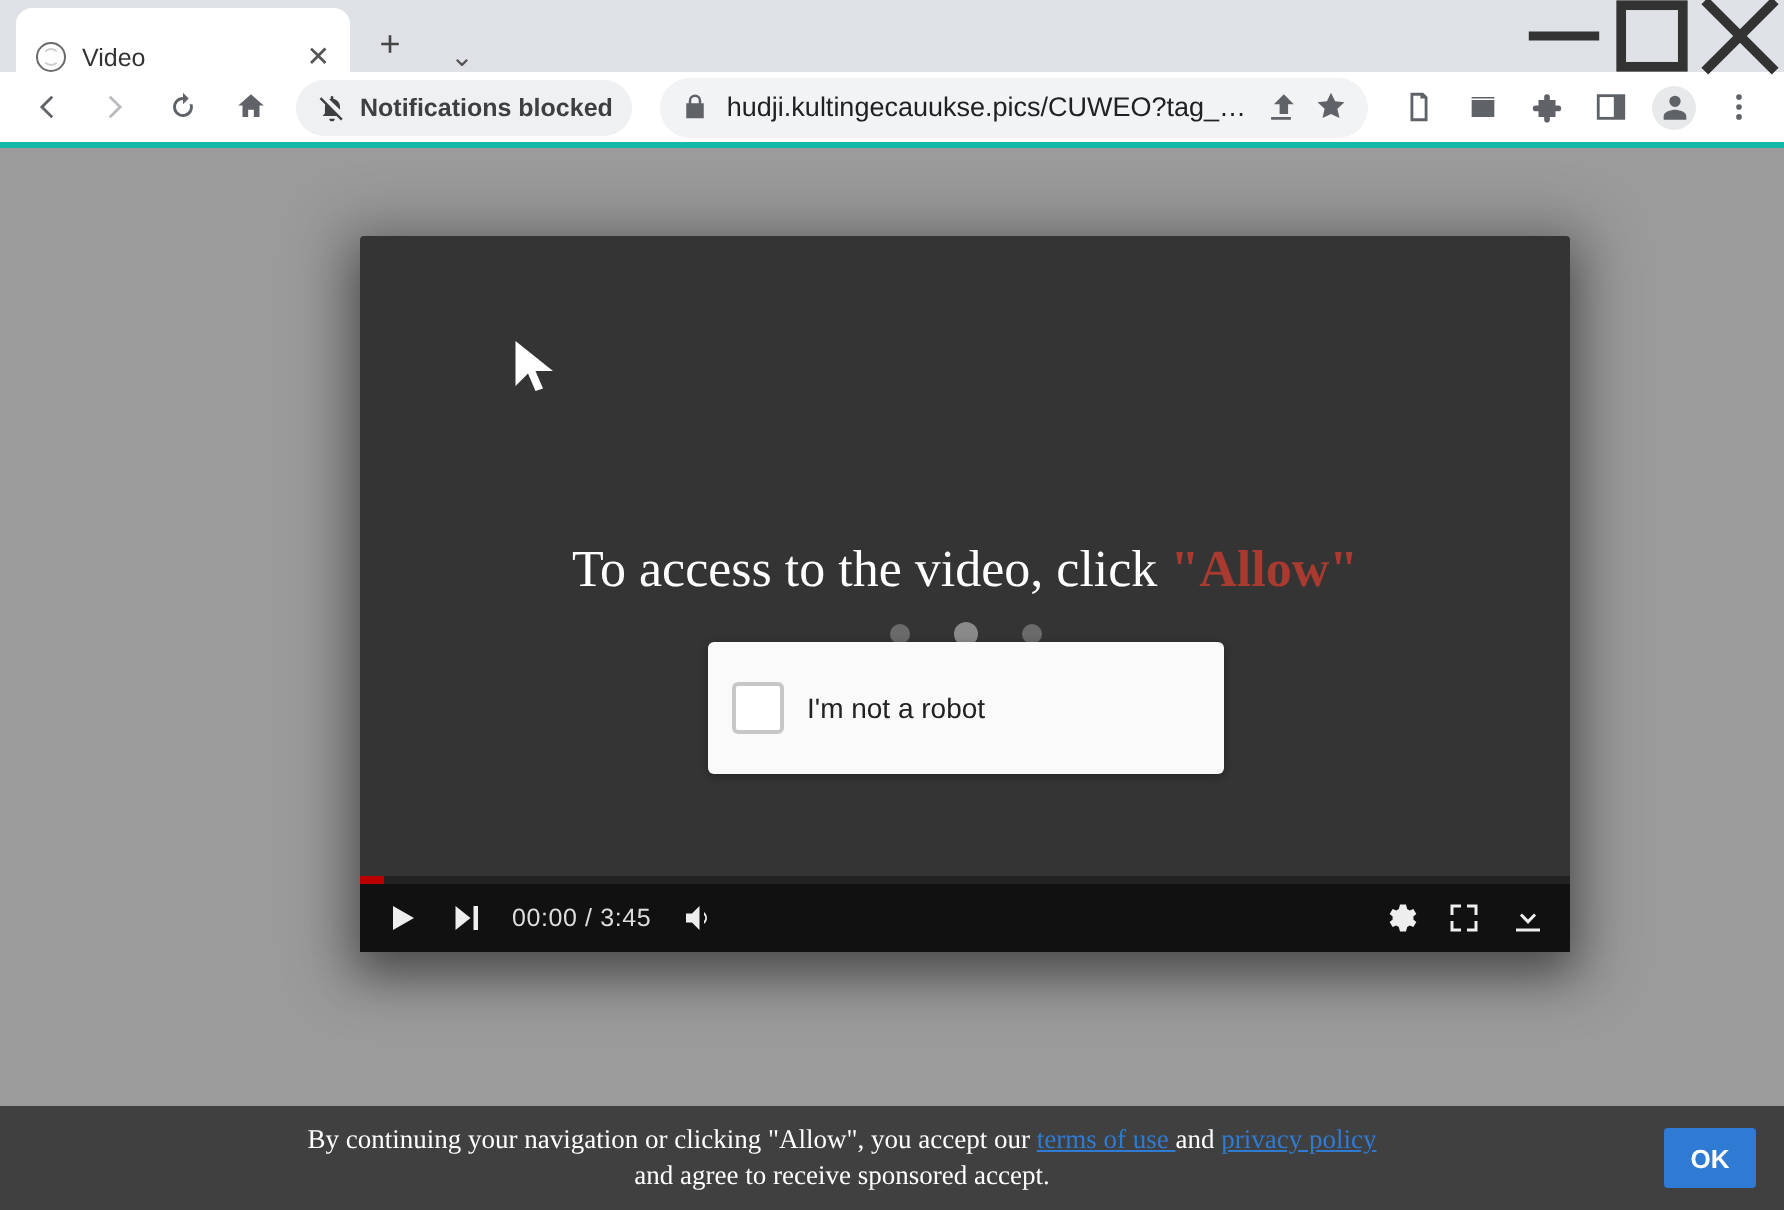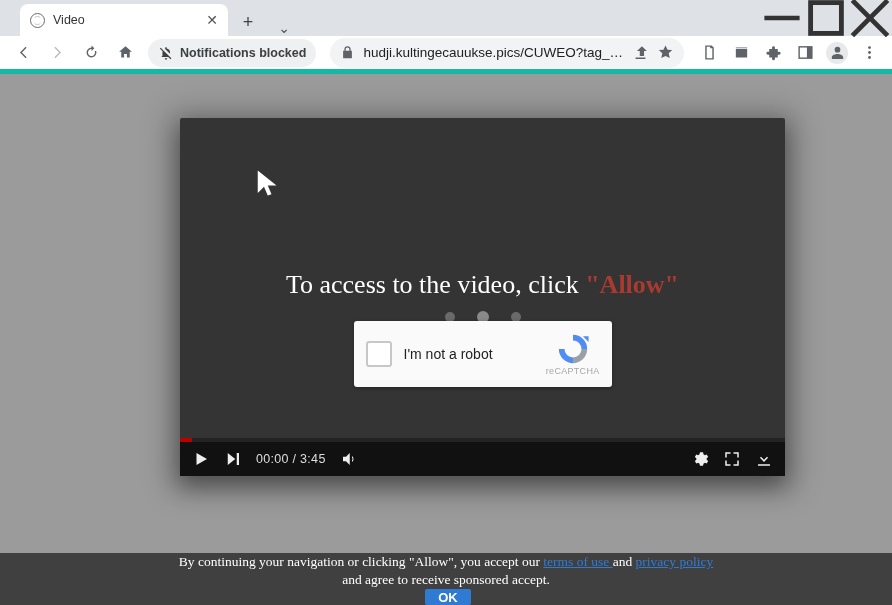--- a/index.html
+++ b/index.html
@@ -6,40 +6,40 @@
   body {
     font-family: "Segoe UI", Arial, sans-serif;
     width: 892px; height: 605px;
     background: #dee1e6;
     overflow: hidden;
     position: relative;
   }
   
   .titlebar { height: 36px; background:#dee1e6; display:flex; align-items:flex-end; }
   .tab {
-    margin-left:20px; height:32px; width:208px;
+    margin-left:8px; height:32px; width:167px;
     background:#fff; border-radius:8px 8px 0 0;
-    display:flex; align-items:center; padding:0 10px; gap:8px;
+    display:flex; align-items:flex-end; padding:0 10px; gap:8px;
     font-size:12.5px; color:#333;
   }
   .tab .favico {
     width:15px; height:15px; border:1.6px solid #6b6b6b; border-radius:50%;
     position:relative;
   }
   .tab .favico::after{
     content:""; position:absolute; inset:2px; border:1px solid #6b6b6b55; border-radius:50%;
     border-left-color:transparent; border-right-color:transparent;
   }
   .tab .tab-close { margin-left:auto; font-size:14px; color:#555; cursor:pointer; }
   .newtab { width:28px; height:28px; margin-left:6px; display:flex; align-items:center; justify-content:center; color:#444; font-size:18px; cursor:pointer; border-radius:50%; }
   .win-ctrls { margin-left:auto; display:flex; align-items:center; height:36px; }
   .win-ctrls .wc { width:44px; height:32px; display:flex; align-items:center; justify-content:center; color:#333; font-size:13px; cursor:pointer;}
   .chev { width:44px; text-align:center; color:#555; font-size:14px; padding-top:4px;}
   
-  .toolbar { height:38px; background:#fff; display:flex; align-items:center; padding:0 8px; gap:4px; border-bottom:5px solid #14b8a6;}
+  .toolbar { height:38px; background:#fff; display:flex; align-items:center; padding:0 8px; gap:4px; border-bottom:3px solid #14b8a6;}
   .tb-btn { width:30px; height:30px; display:flex; align-items:center; justify-content:center; color:#5f6368; border-radius:50%; cursor:pointer;}
   .tb-btn svg { width:17px; height:17px; }
   .notif-chip {
     display:flex; align-items:center; gap:6px; height:28px; padding:0 10px;
     background:#eef0f1; border-radius:14px; font-size:12.5px; color:#3c4043; font-weight:600; margin:0 4px;
   }
   .omnibox {
     flex:1; height:30px; background:#f1f3f4; border-radius:15px;
     display:flex; align-items:center; padding:0 10px; gap:8px; color:#5f6368; font-size:13.5px;
     min-width:0; margin:0 6px;
@@ -87,21 +87,20 @@
   }
   .controls .spacer{ flex:1; }
   .controls svg { width:18px; height:18px; display:block;}
   .controls .time { letter-spacing:.3px; }
   
   .consent {
     position:absolute; left:0; right:0; bottom:0; height:52px;
     background:#404040; color:#fff; display:flex; align-items:center;
     font-family: Georgia,'Times New Roman',serif; font-size:13.5px;
     padding:0 14px;
-    flex-direction:column;
   }
   .consent .txt { flex:1; text-align:center; line-height:1.35;}
   .consent a { color:#2f7bd4; text-decoration:underline; cursor:pointer;}
   .consent .ok {
     width:46px; height:30px; background:#2f7bd4; color:#fff;
     display:flex; align-items:center; justify-content:center;
     font-family:"Segoe UI",Arial,sans-serif; font-size:13px; font-weight:600;
     border-radius:2px; cursor:pointer; margin-left:4px;
   }
   .ico-fill{ fill:#5f6368;}
@@ -233,29 +232,20 @@
       </div>
       <div class="dots">
           <span></span>
           <span></span>
           <span></span>
         </div>
 
       <div class="recaptcha">
         <div class="chk"></div>
         <div class="lbl">I'm not a robot</div>
-        <div class="badge">
-          <svg viewBox="0 0 48 48">
-            <path fill="#4f8df5" d="M24 4a20 20 0 0 1 20 20h-8a12 12 0 0 0-12-12z"></path>
-            <path fill="#9aa0a6" d="M44 24a20 20 0 0 1-20 20v-8a12 12 0 0 0 12-12z"></path>
-            <path fill="#4f8df5" d="M24 44A20 20 0 0 1 4 24h8a12 12 0 0 0 12 12z"></path>
-            <polygon fill="#4f8df5" points="38,6 46,6 46,14"></polygon>
-          </svg>
-          <div class="cap">reCAPTCHA</div>
-        </div>
       </div>
 
       <div class="seekbar">
           <div class="prog"></div>
         </div>
       <div class="controls">
         <div class="cbtn">
             <svg viewBox="0 0 24 24">
               <path fill="#eee" d="M6 4l14 8-14 8z"></path>
             </svg>

